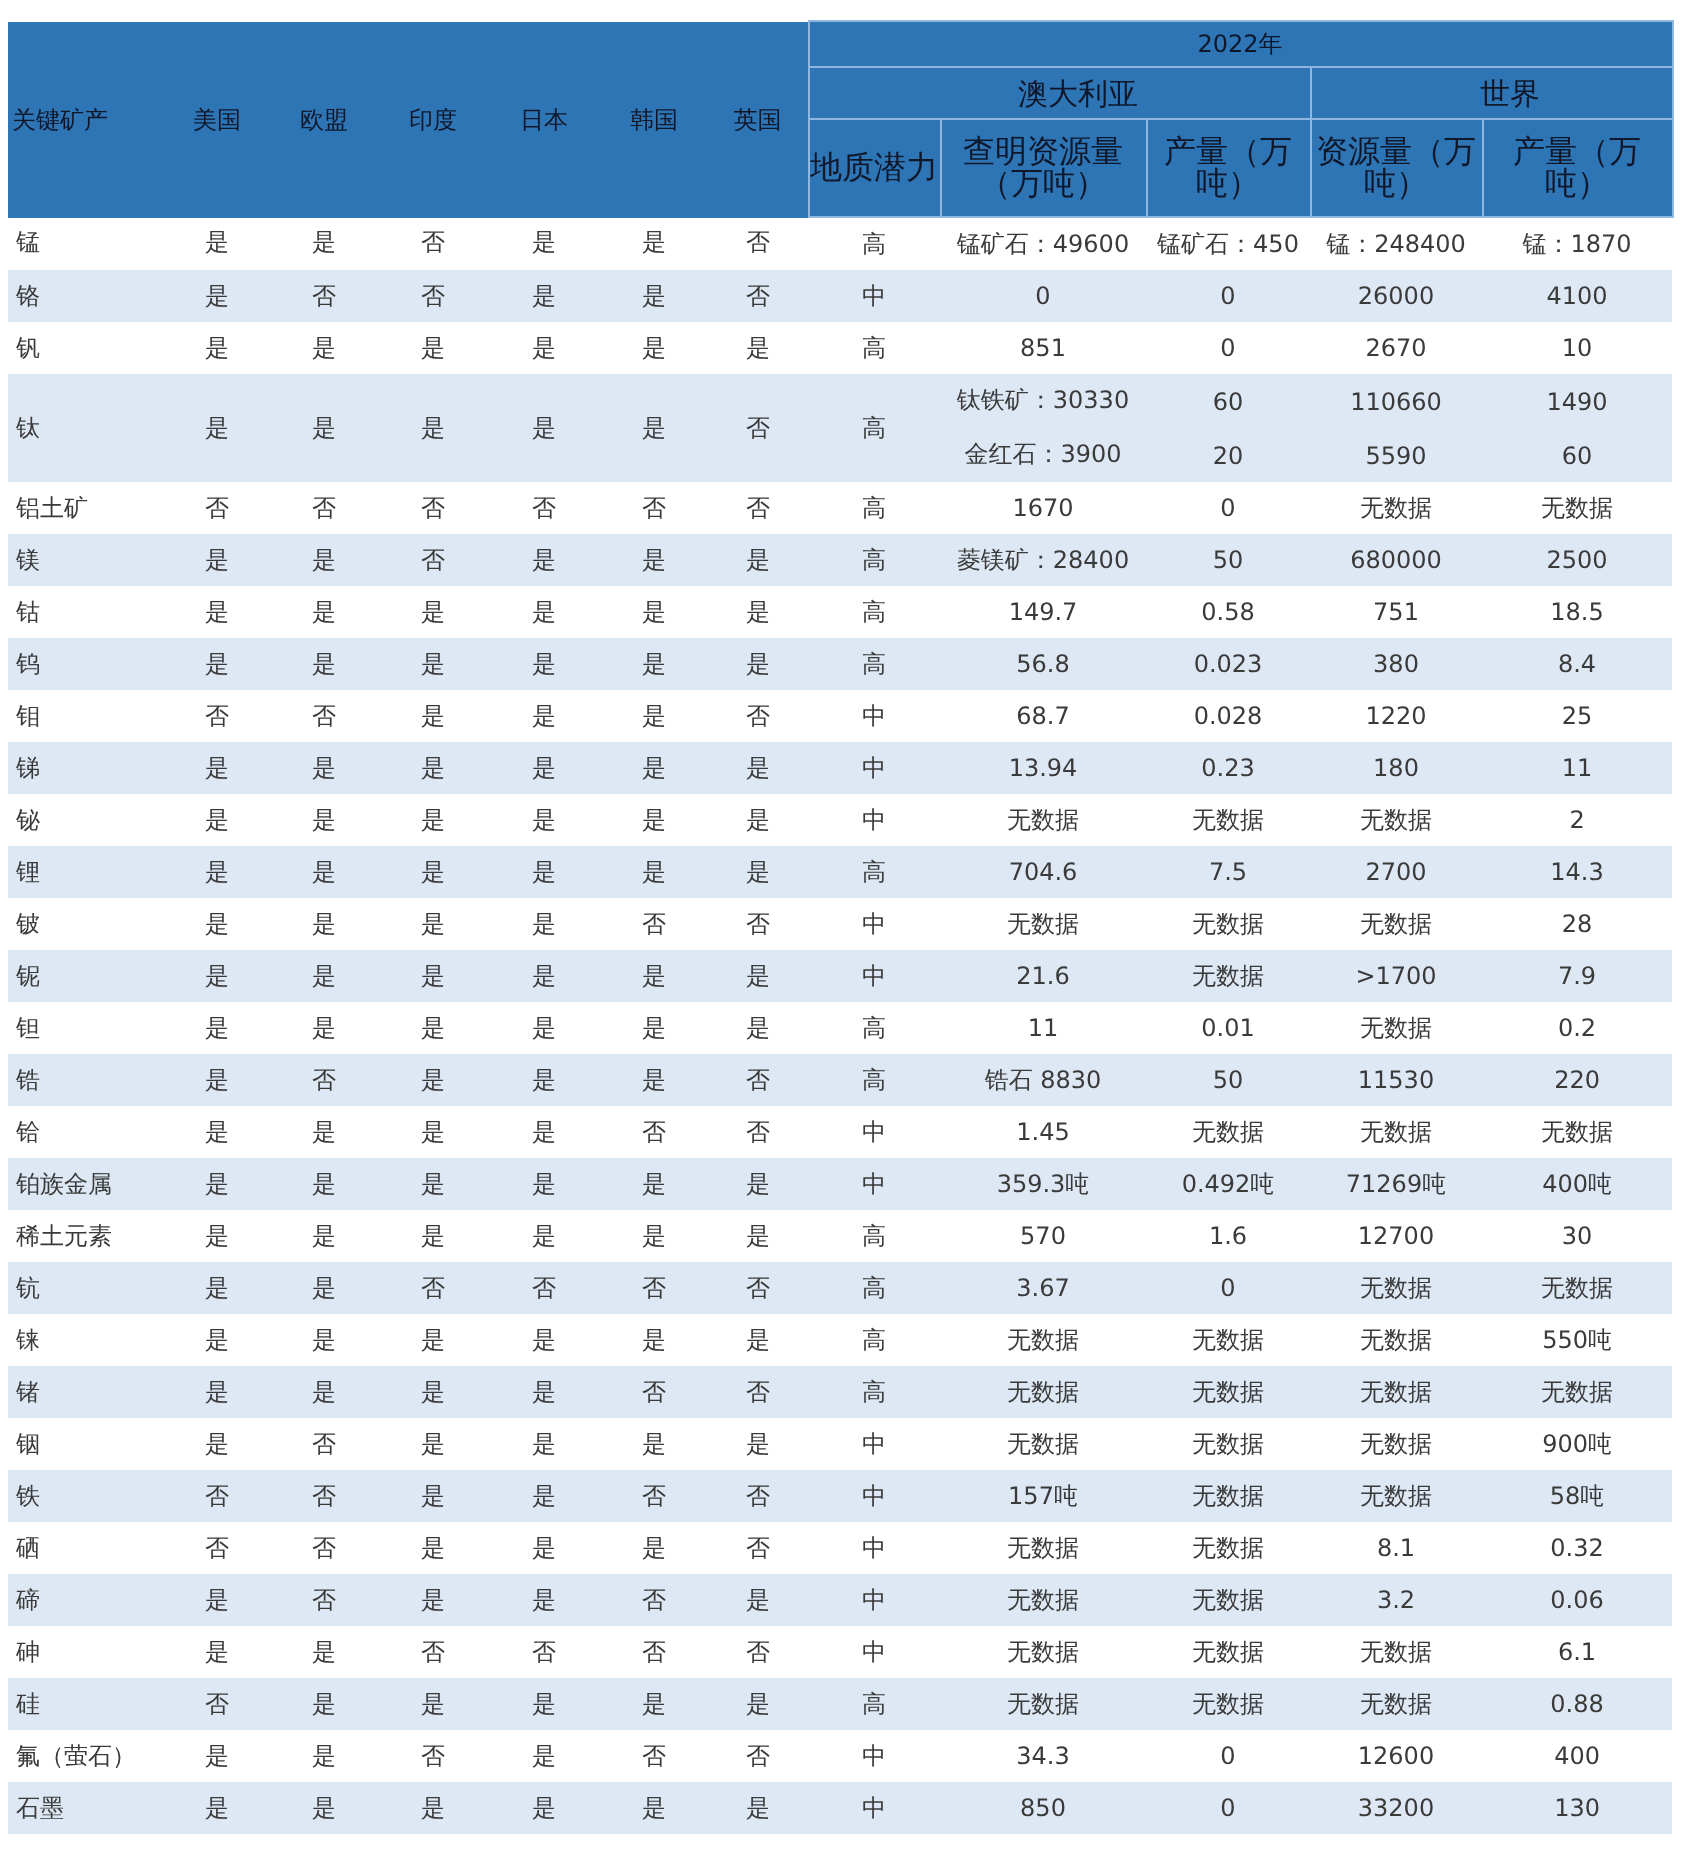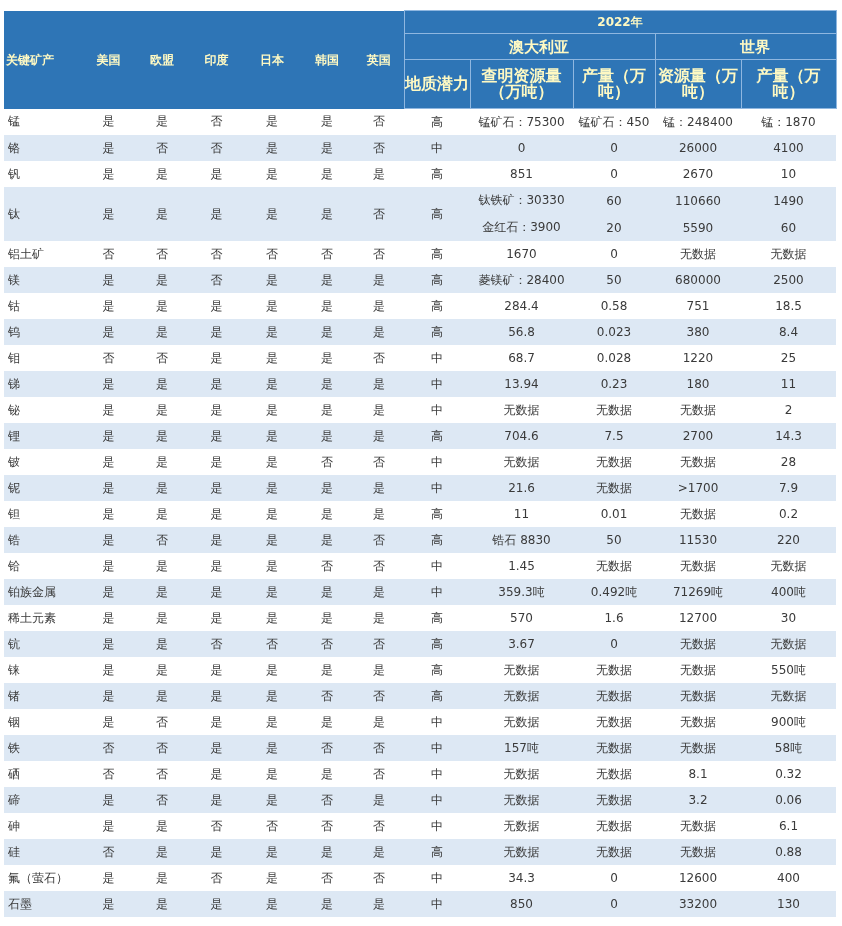--- a/index.html
+++ b/index.html
@@ -1,19 +1,19 @@
 <!DOCTYPE html>
 <html><head>
 <meta charset="utf-8">
 <style>
   html, body { margin:0; padding:0; background:#ffffff; }
   body { width:842px; height:926px; position:relative; overflow:hidden;
          font-family:"DejaVu Sans", "Liberation Sans", sans-serif; color:#333; }
   table { position:absolute; left:4px; top:10px; width:832px; border-collapse:collapse; table-layout:fixed; }
-  th { background:#2e75b6; color:#fef9c3; font-weight:bold; font-size:14px; text-align:center;
+  th { background:#2e75b6; color:#0f172a; font-weight:normal; font-size:14px; text-align:center;
        border:1px solid #8fb7e0; padding:0; line-height:16px; }
   th.left { border-left:none; border-right:none; border-top:none; border-bottom:none;margin-left:24px; }
   th.first { text-align:left; padding-left:2px; }
   td { font-size:12px; text-align:center; padding:0; height:26px; color:#3a3a3a; white-space:nowrap; }
   td.name { text-align:left; padding-left:4px; }
   tr.odd td { background:#ffffff; }
   tr.even td { background:#dde8f4; }
   tr.double td { height:27px; }
   .hdr-year th { height:22px; font-size:12px; }
   .hdr-region th { height:25px; font-size:15px;padding-left:19px; }
@@ -63,21 +63,21 @@
   <tbody id="tbody">
       <tr class="odd">
         <td class="name">锰</td>
         <td>是</td>
         <td>是</td>
         <td>否</td>
         <td>是</td>
         <td>是</td>
         <td>否</td>
         <td>高</td>
-        <td>锰矿石：75300</td>
+        <td>锰矿石：49600</td>
         <td>锰矿石：450</td>
         <td>锰：248400</td>
         <td>锰：1870</td>
       </tr>
       <tr class="even">
         <td class="name">铬</td>
         <td>是</td>
         <td>否</td>
         <td>否</td>
         <td>是</td>
@@ -153,21 +153,21 @@
       </tr>
       <tr class="odd">
         <td class="name">钴</td>
         <td>是</td>
         <td>是</td>
         <td>是</td>
         <td>是</td>
         <td>是</td>
         <td>是</td>
         <td>高</td>
-        <td>284.4</td>
+        <td>149.7</td>
         <td>0.58</td>
         <td>751</td>
         <td>18.5</td>
       </tr>
       <tr class="even">
         <td class="name">钨</td>
         <td>是</td>
         <td>是</td>
         <td>是</td>
         <td>是</td>

